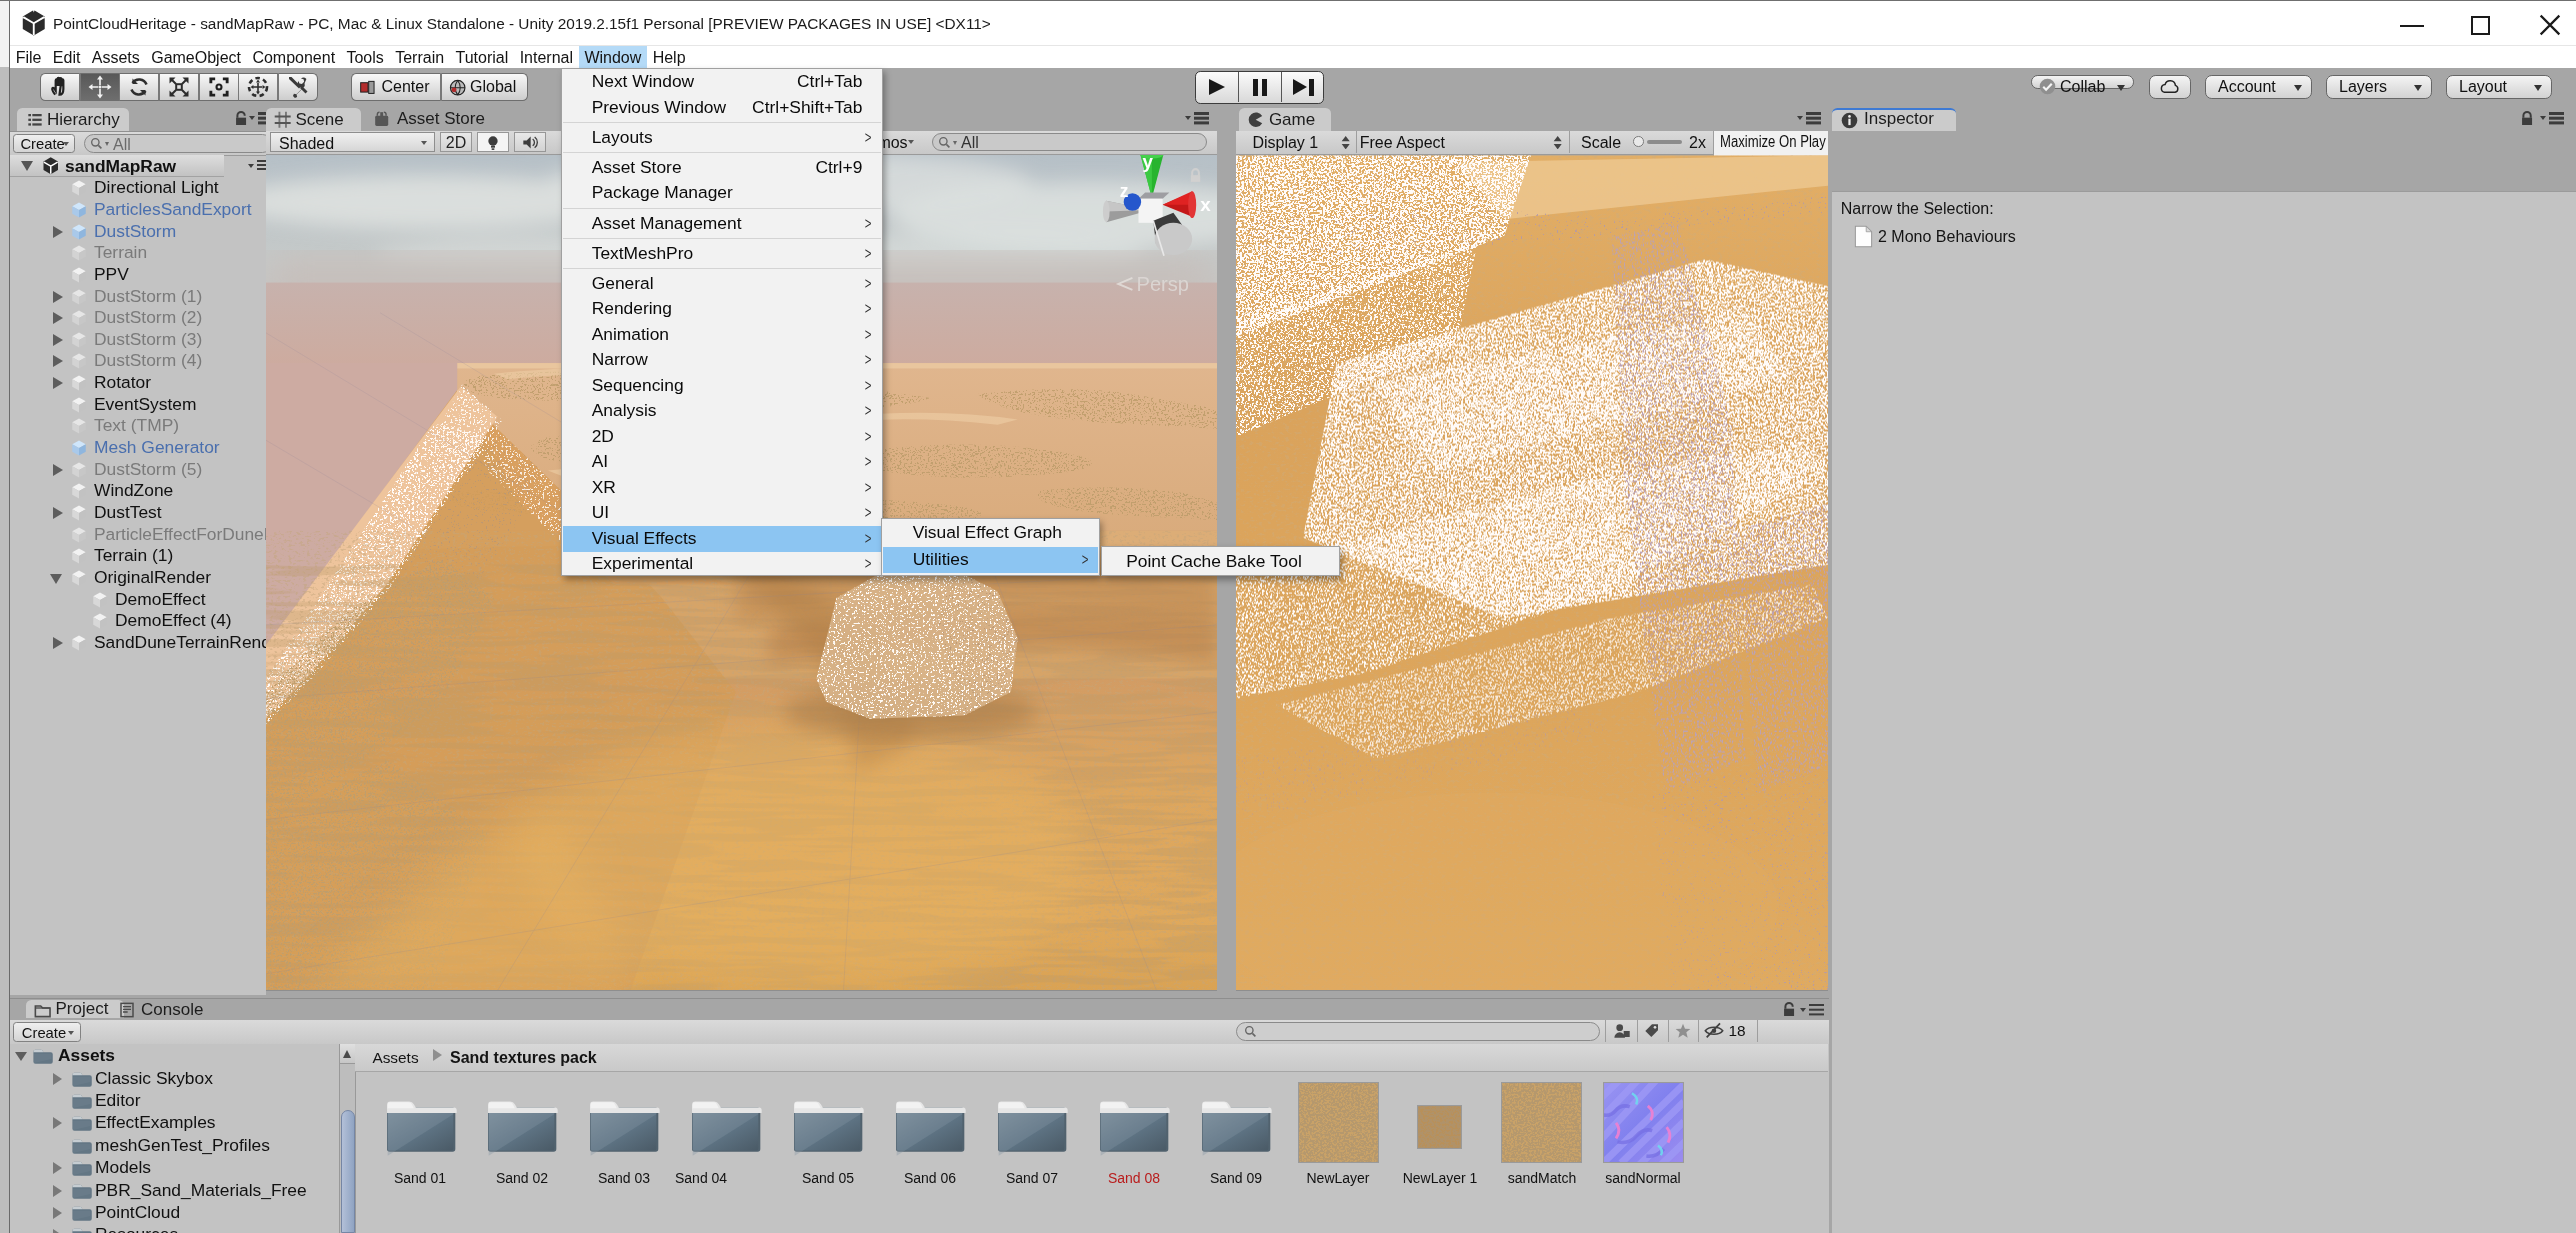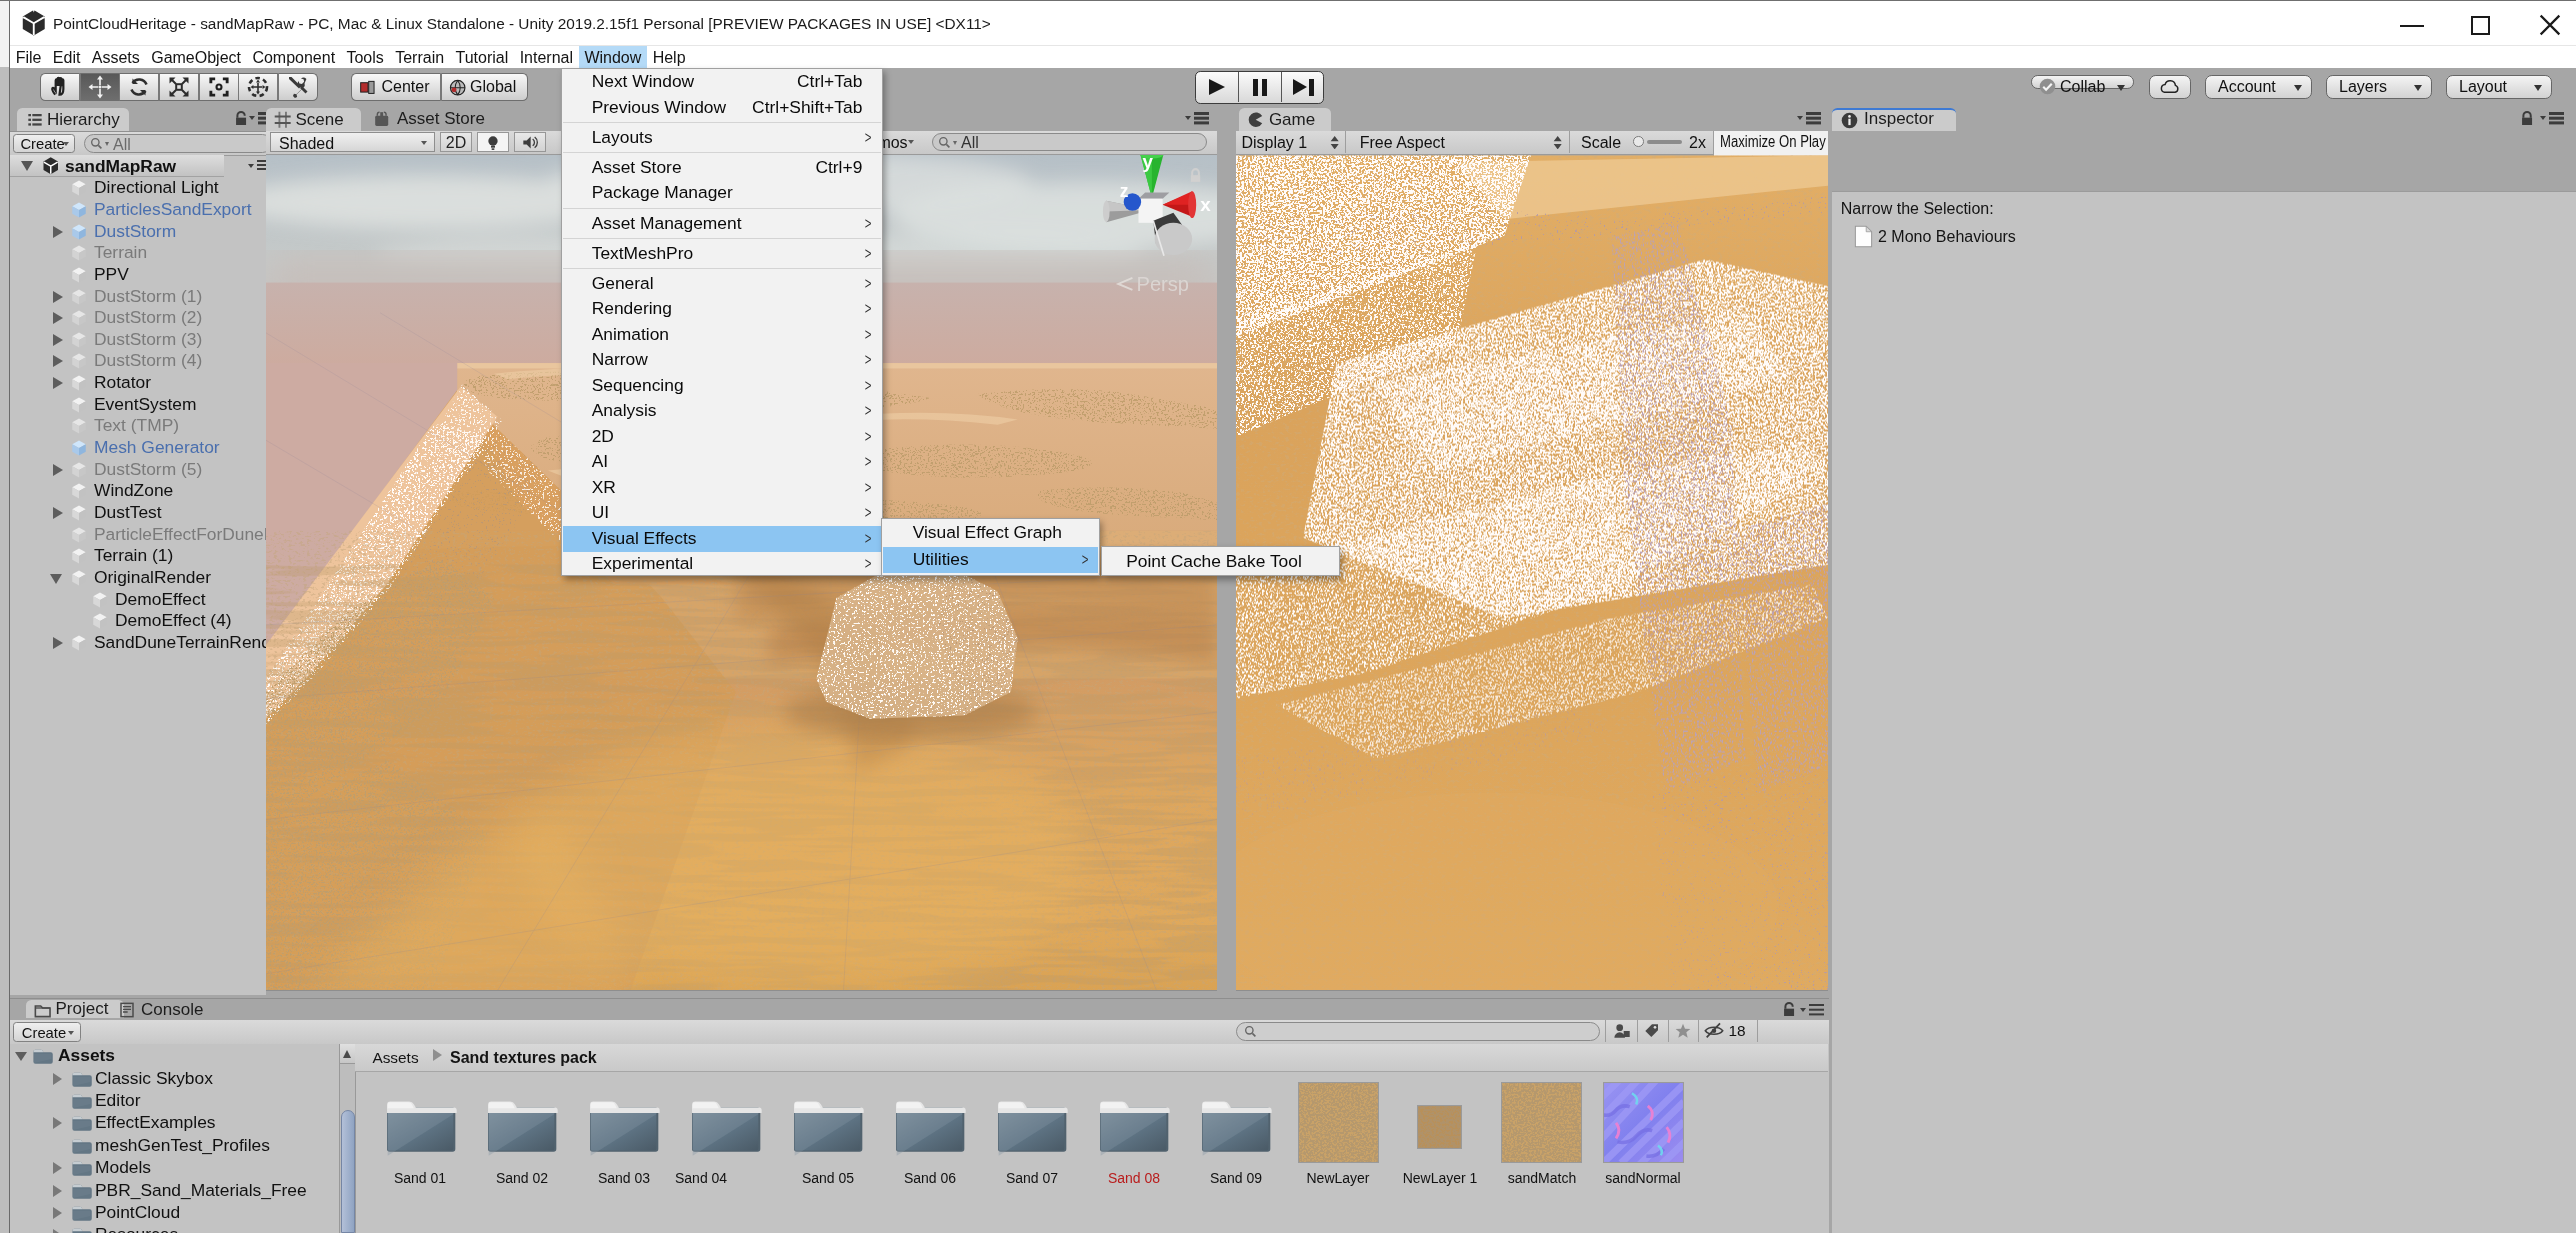--- a/index.html
+++ b/index.html
@@ -621,21 +621,21 @@
       <div class="tab" style="left:3.4px;width:92px">
         <svg class="abs" style="left:8px;top:3.4px" width="17.4" height="17.4" viewBox="0 0 24 24">
             <path d="M21 7A10 10 0 1 0 21 17L12 12Z" fill="#3f3f3f"></path>
           </svg>
         <div class="abs" style="left:29.5px;top:0">Game</div>
       </div>
       <div class="dar" style="left:561px;top:9.4px;border-top-width:4.7px;border-left-width:3.4px;border-right-width:3.4px;border-top-color:#3c3c3c"></div>
       <div class="abs" style="left:570px;top:5.4px;width:14.8px;height:2.7px;background:#3c3c3c;box-shadow:0 4.7px 0 #3c3c3c,0 9.4px 0 #3c3c3c"></div>
     </div>
     <div class="abs toolrow" style="left:0;top:24px;width:592px;height:23.5px">
-      <div class="abs" style="left:0;top:0px;width:110px;height:22px;border-right:0.7px solid #9e9e9e">
+      <div class="abs" style="left:11px;top:0px;width:110px;height:22px;border-right:0.7px solid #9e9e9e">
         <div class="abs" style="left:5.4px;top:2.7px;font-size:16px;color:#111">Display 1</div>
         <svg class="abs" style="right:5.4px;top:4.7px" width="9.4" height="13.4" viewBox="0 0 14 20">
             <path d="M7 0 13 8 1 8Z M7 20 13 12 1 12Z" fill="#444"></path>
           </svg>
       </div>
       <div class="abs" style="left:117px;top:0px;width:217px;height:22px;border-right:0.7px solid #9e9e9e">
         <div class="abs" style="left:6.7px;top:2.7px;font-size:16px;color:#111">Free Aspect</div>
         <svg class="abs" style="right:6.7px;top:4.7px" width="9.4" height="13.4" viewBox="0 0 14 20">
             <path d="M7 0 13 8 1 8Z M7 20 13 12 1 12Z" fill="#444"></path>
           </svg>

